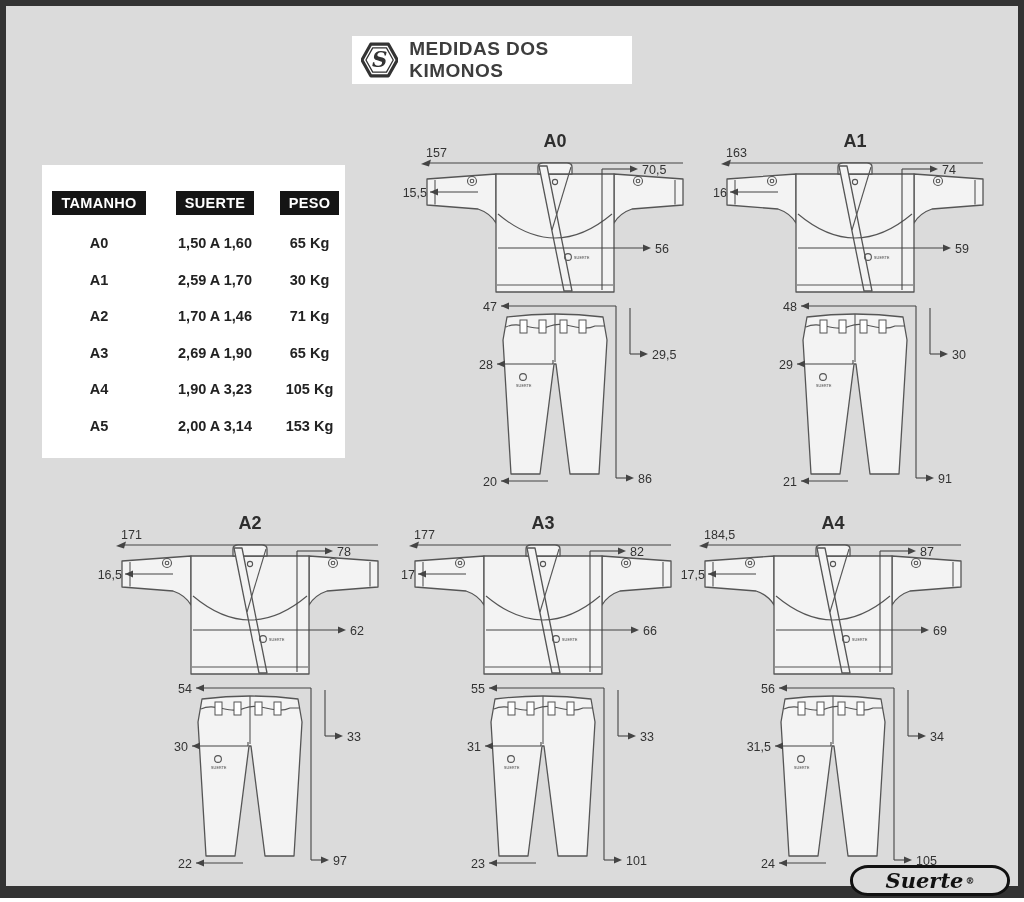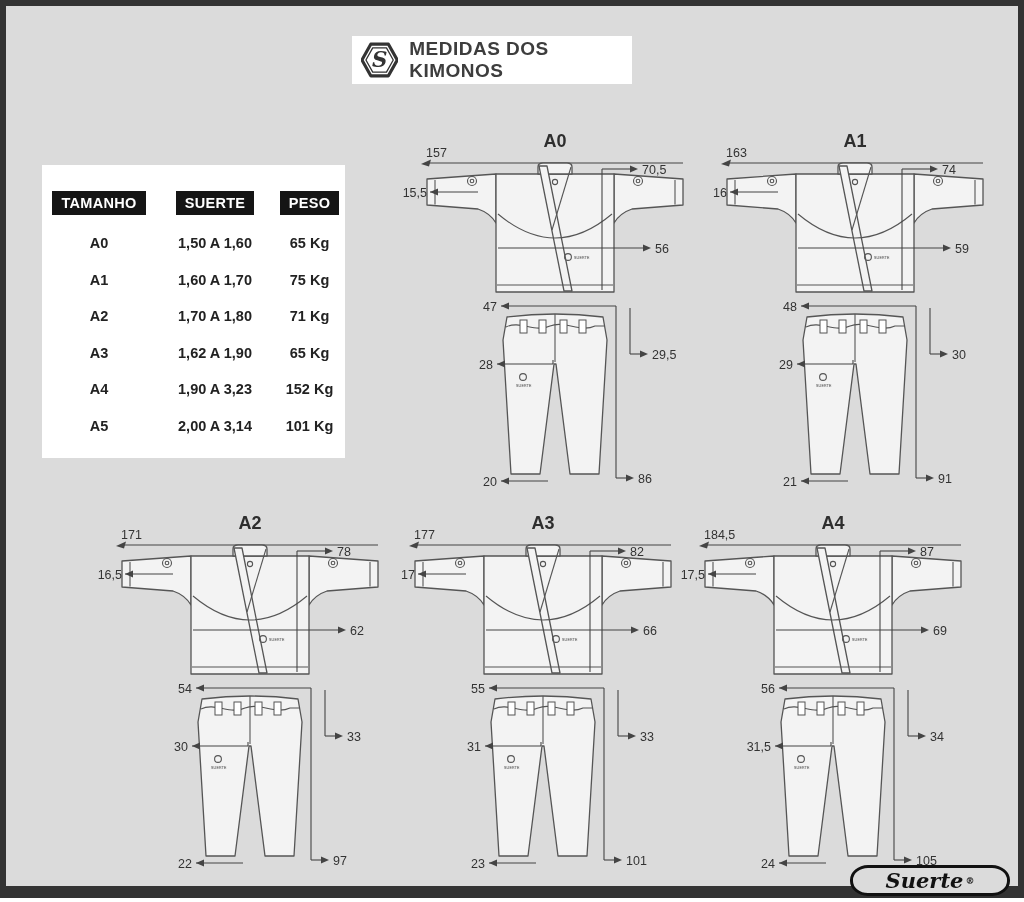--- a/index.html
+++ b/index.html
@@ -66,42 +66,42 @@
       <span class="chip">PESO</span>
     </div>
     <div class="t-body" id="table-body">
         <div class="t-row">
     <div>A0</div>
     <div>1,50 A 1,60</div>
     <div>65 Kg</div>
   </div>
         <div class="t-row">
     <div>A1</div>
-    <div>1,60 A 1,70</div>
-    <div>75 Kg</div>
+    <div>2,59 A 1,70</div>
+    <div>30 Kg</div>
   </div>
         <div class="t-row">
     <div>A2</div>
-    <div>1,70 A 1,80</div>
+    <div>1,70 A 1,46</div>
     <div>71 Kg</div>
   </div>
         <div class="t-row">
     <div>A3</div>
-    <div>1,62 A 1,90</div>
+    <div>2,69 A 1,90</div>
     <div>65 Kg</div>
   </div>
         <div class="t-row">
     <div>A4</div>
     <div>1,90 A 3,23</div>
-    <div>152 Kg</div>
+    <div>105 Kg</div>
   </div>
         <div class="t-row">
     <div>A5</div>
     <div>2,00 A 3,14</div>
-    <div>101 Kg</div>
+    <div>153 Kg</div>
   </div>
       </div>
   </div>
 
   <div id="gi-layer">
       <div class="gi gi-pos-0">
     <svg width="310" height="368" viewBox="0 0 310 368">
 
       <text class="gi-title" x="155" y="17" text-anchor="middle">A0</text>
 

